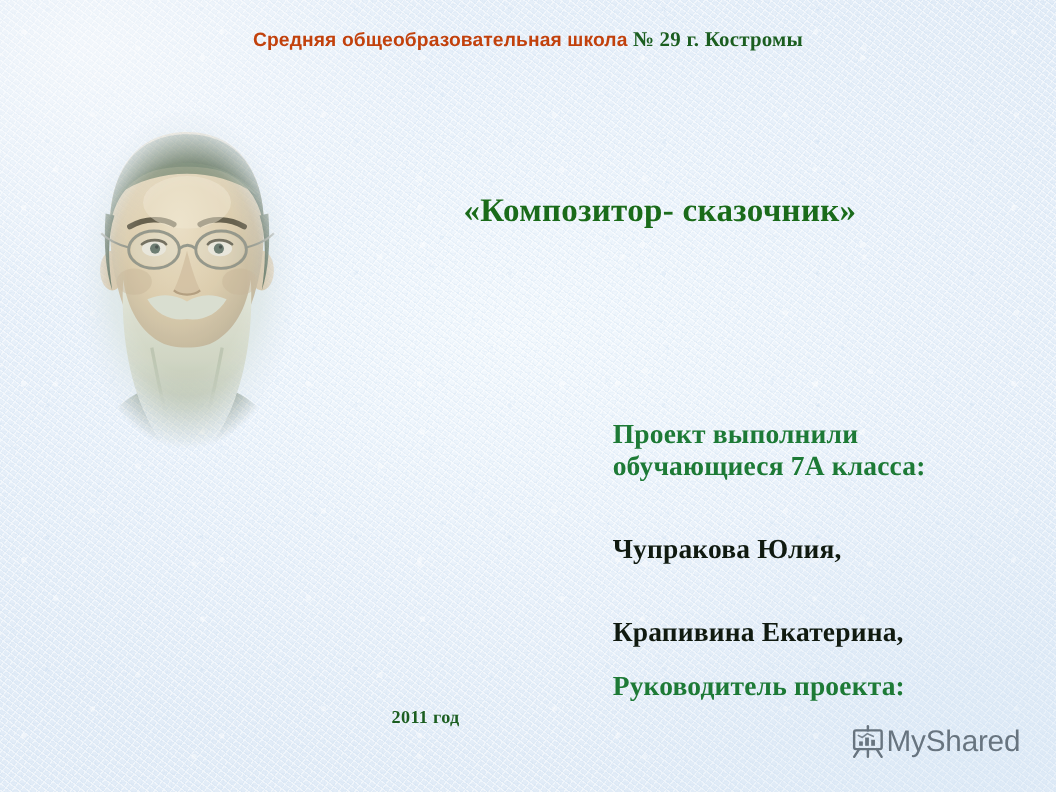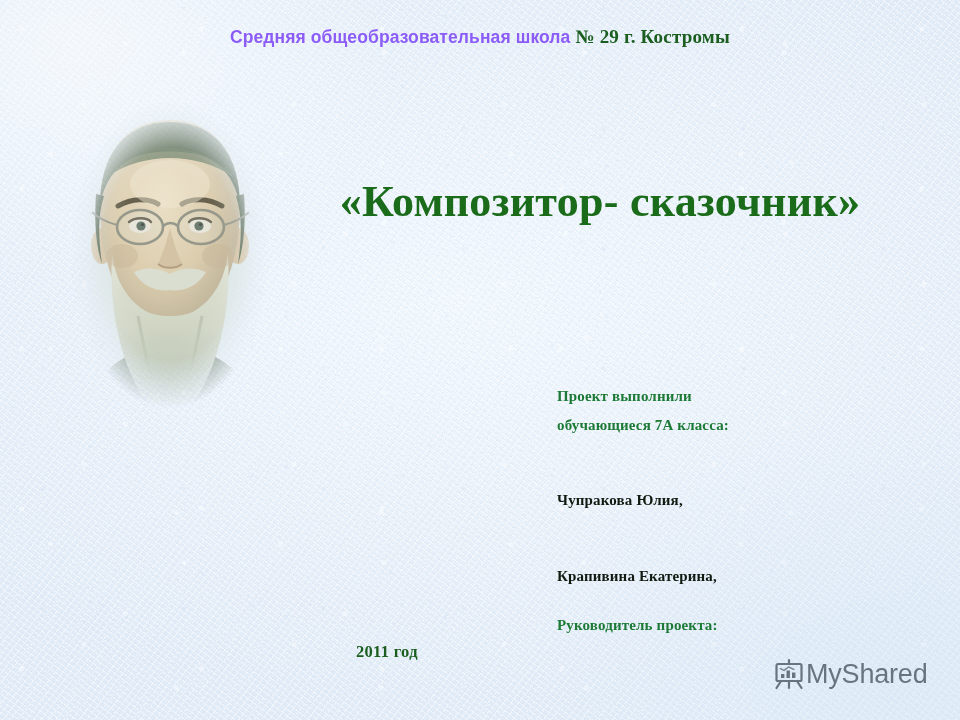--- a/index.html
+++ b/index.html
@@ -65,21 +65,21 @@
     left: 0; right: 0;
     top: 27px;
     text-align: center;
     white-space: nowrap;
     line-height: 1;
   }
   .header .h-sans {
     font-family: "Liberation Sans", "DejaVu Sans", sans-serif;
     font-weight: bold;
     font-size: 17.5px;
-    color: #8b5cf6;
+    color: #c2410c;
     letter-spacing: .1px;
     text-align: right;
   }
   .header .h-serif {
     font-family: "Liberation Serif", "DejaVu Serif", serif;
     font-weight: bold;
     font-size: 19px;
     color: #1b5e20;
     letter-spacing: .2px;
   }
@@ -110,31 +110,31 @@
   }
   .title-line {
     font-family: "Liberation Serif", "DejaVu Serif", serif;
     font-weight: bold;
     font-size: 42px;
     line-height: 1.35;
     color: #1a6b1a;
     white-space: nowrap;
     letter-spacing: .3px;
   }
-  .title-line.l2 { font-size: 44px; }
+  .title-line.l2 { font-size: 30px; }
 
   
   .credits {
     position: absolute;
     left: 557px;
     top: 382px;
     width: 390px;
     font-family: "Liberation Serif", "DejaVu Serif", serif;
     font-weight: bold;
-    font-size: 15px;
+    font-size: 25px;
     line-height: 28.5px;
     letter-spacing: .15px;
     white-space: nowrap;
   }
   .credits .green { color: #1d7a36; }
   .credits .dark  { color: #101a10; margin-top: 47px; }
   .credits .spacer { height: 21px; }
 
   
   .year {

